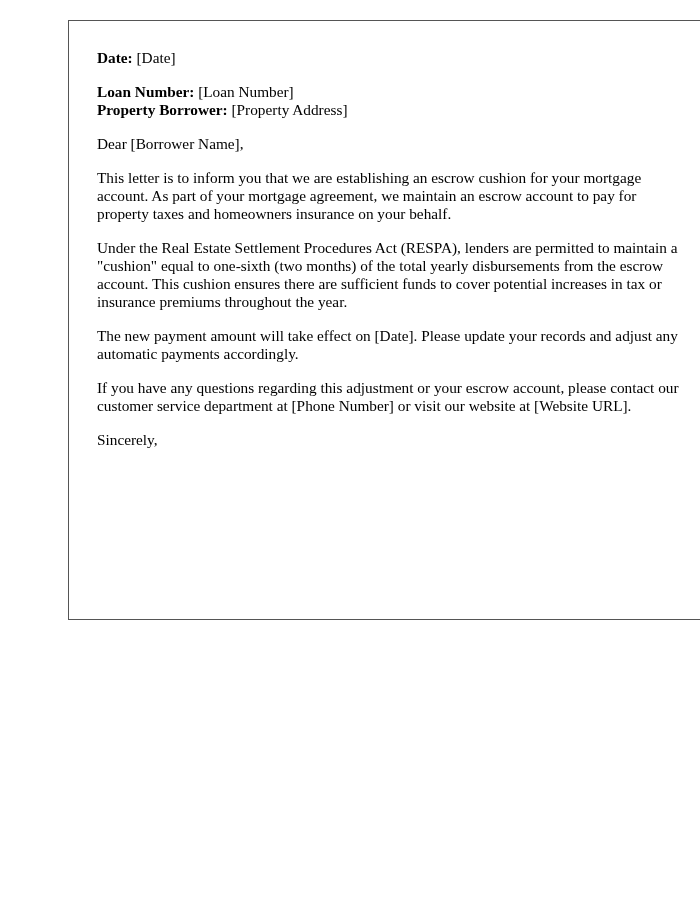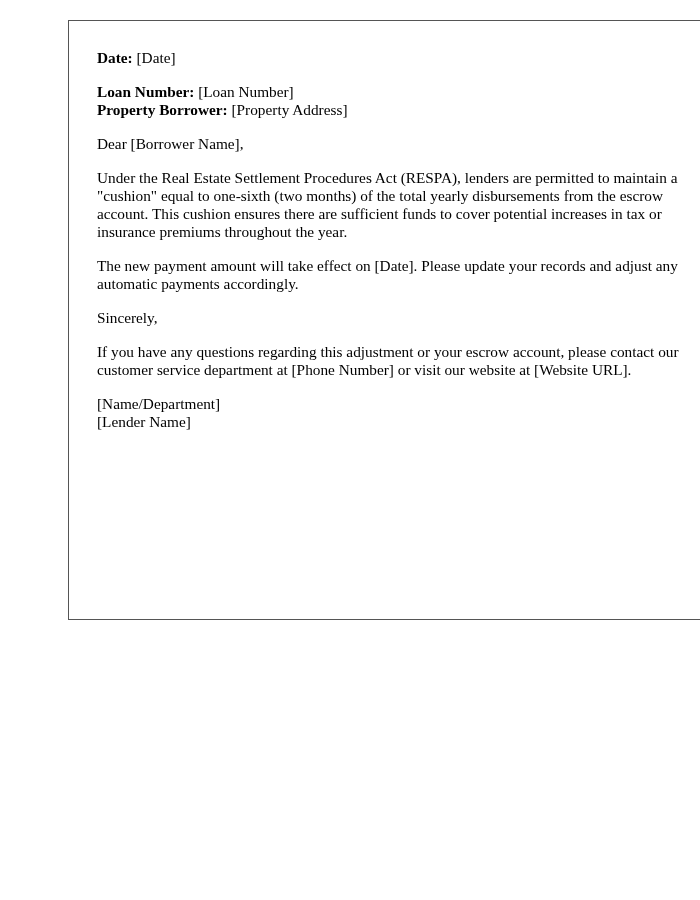--- a/index.html
+++ b/index.html
@@ -13,21 +13,18 @@
 </head>
 <body>
 
 <div class="page">
   <p><span class="b">Date:</span> <span>[Date]</span></p>
   <p>
     <span class="b">Loan Number:</span> <span>[Loan Number]</span><br>
     <span class="b">Property Borrower:</span> <span>[Property Address]</span>
   </p>
   <p>Dear [Borrower Name],</p>
+  <p>This letter is to inform you that we are establishing an escrow cushion for your mortgage account. As part of your mortgage agreement, we maintain an escrow account to pay for property taxes and homeowners insurance on your behalf.</p>
   <p>Under the Real Estate Settlement Procedures Act (RESPA), lenders are permitted to maintain a "cushion" equal to one-sixth (two months) of the total yearly disbursements from the escrow account. This cushion ensures there are sufficient funds to cover potential increases in tax or insurance premiums throughout the year.</p>
   <p>The new payment amount will take effect on [Date]. Please update your records and adjust any automatic payments accordingly.</p>
+  <p>If you have any questions regarding this adjustment or your escrow account, please contact our customer service department at [Phone Number] or visit our website at [Website URL].</p>
   <p>Sincerely,</p>
-  <p>If you have any questions regarding this adjustment or your escrow account, please contact our customer service department at [Phone Number] or visit our website at [Website URL].</p>
-  <p>
-    <span>[Name/Department]</span><br>
-    <span>[Lender Name]</span>
-  </p>
 </div>
 
 </body></html>

